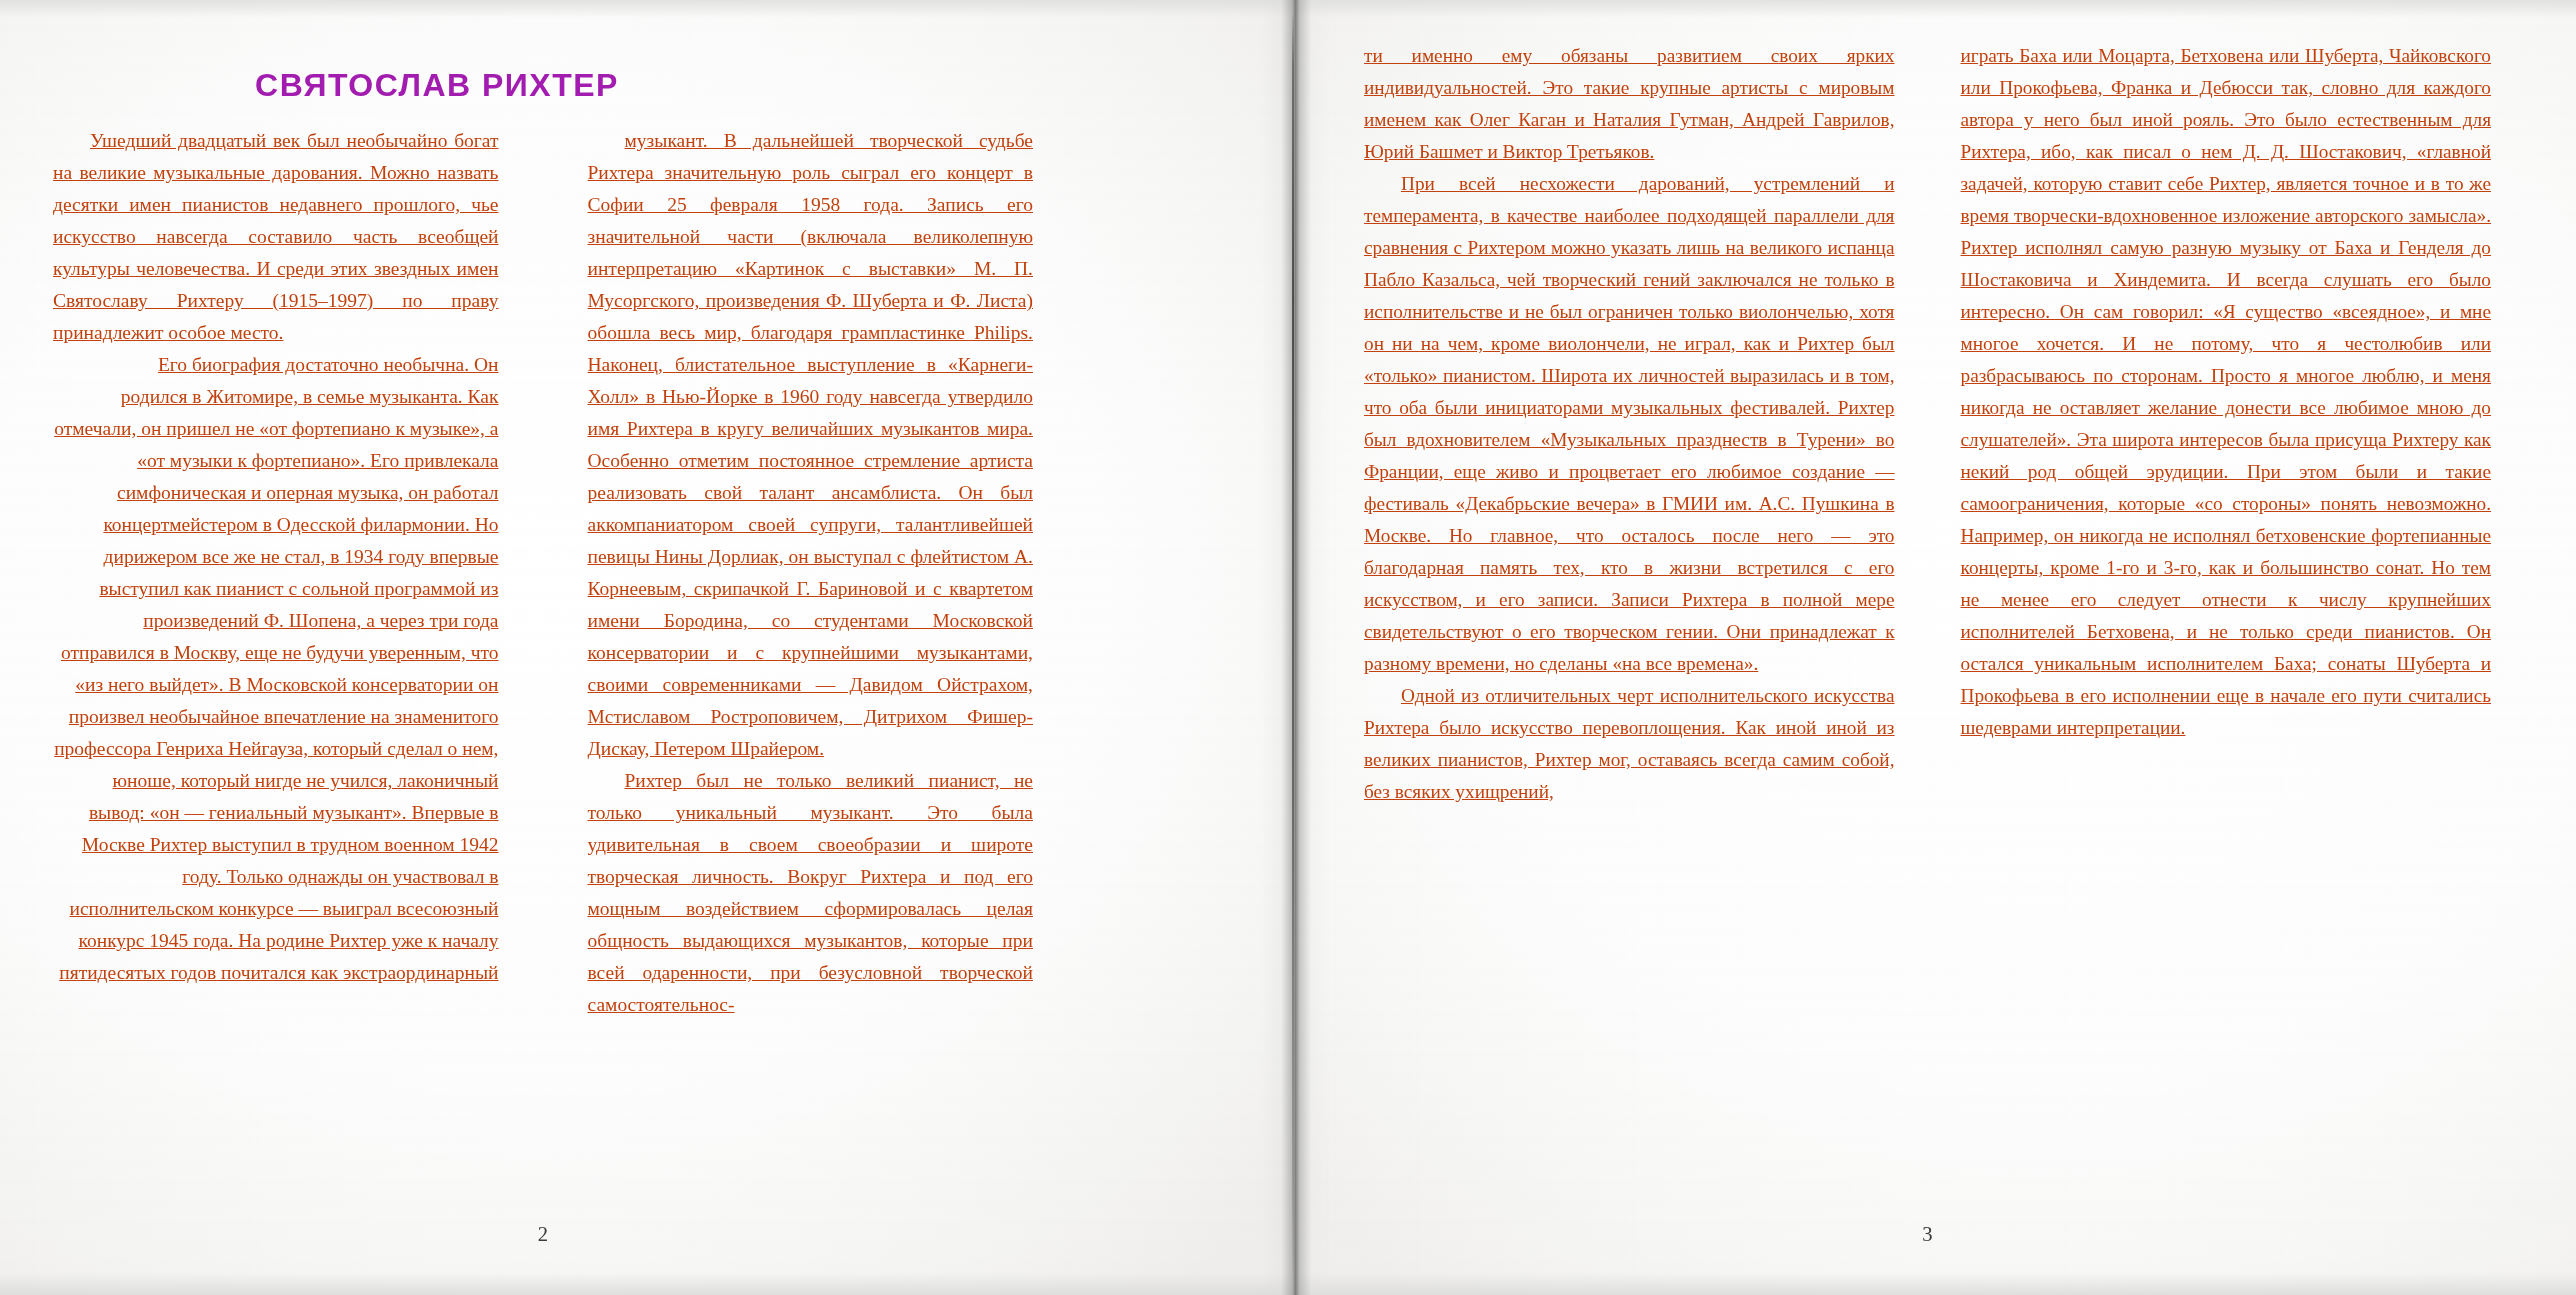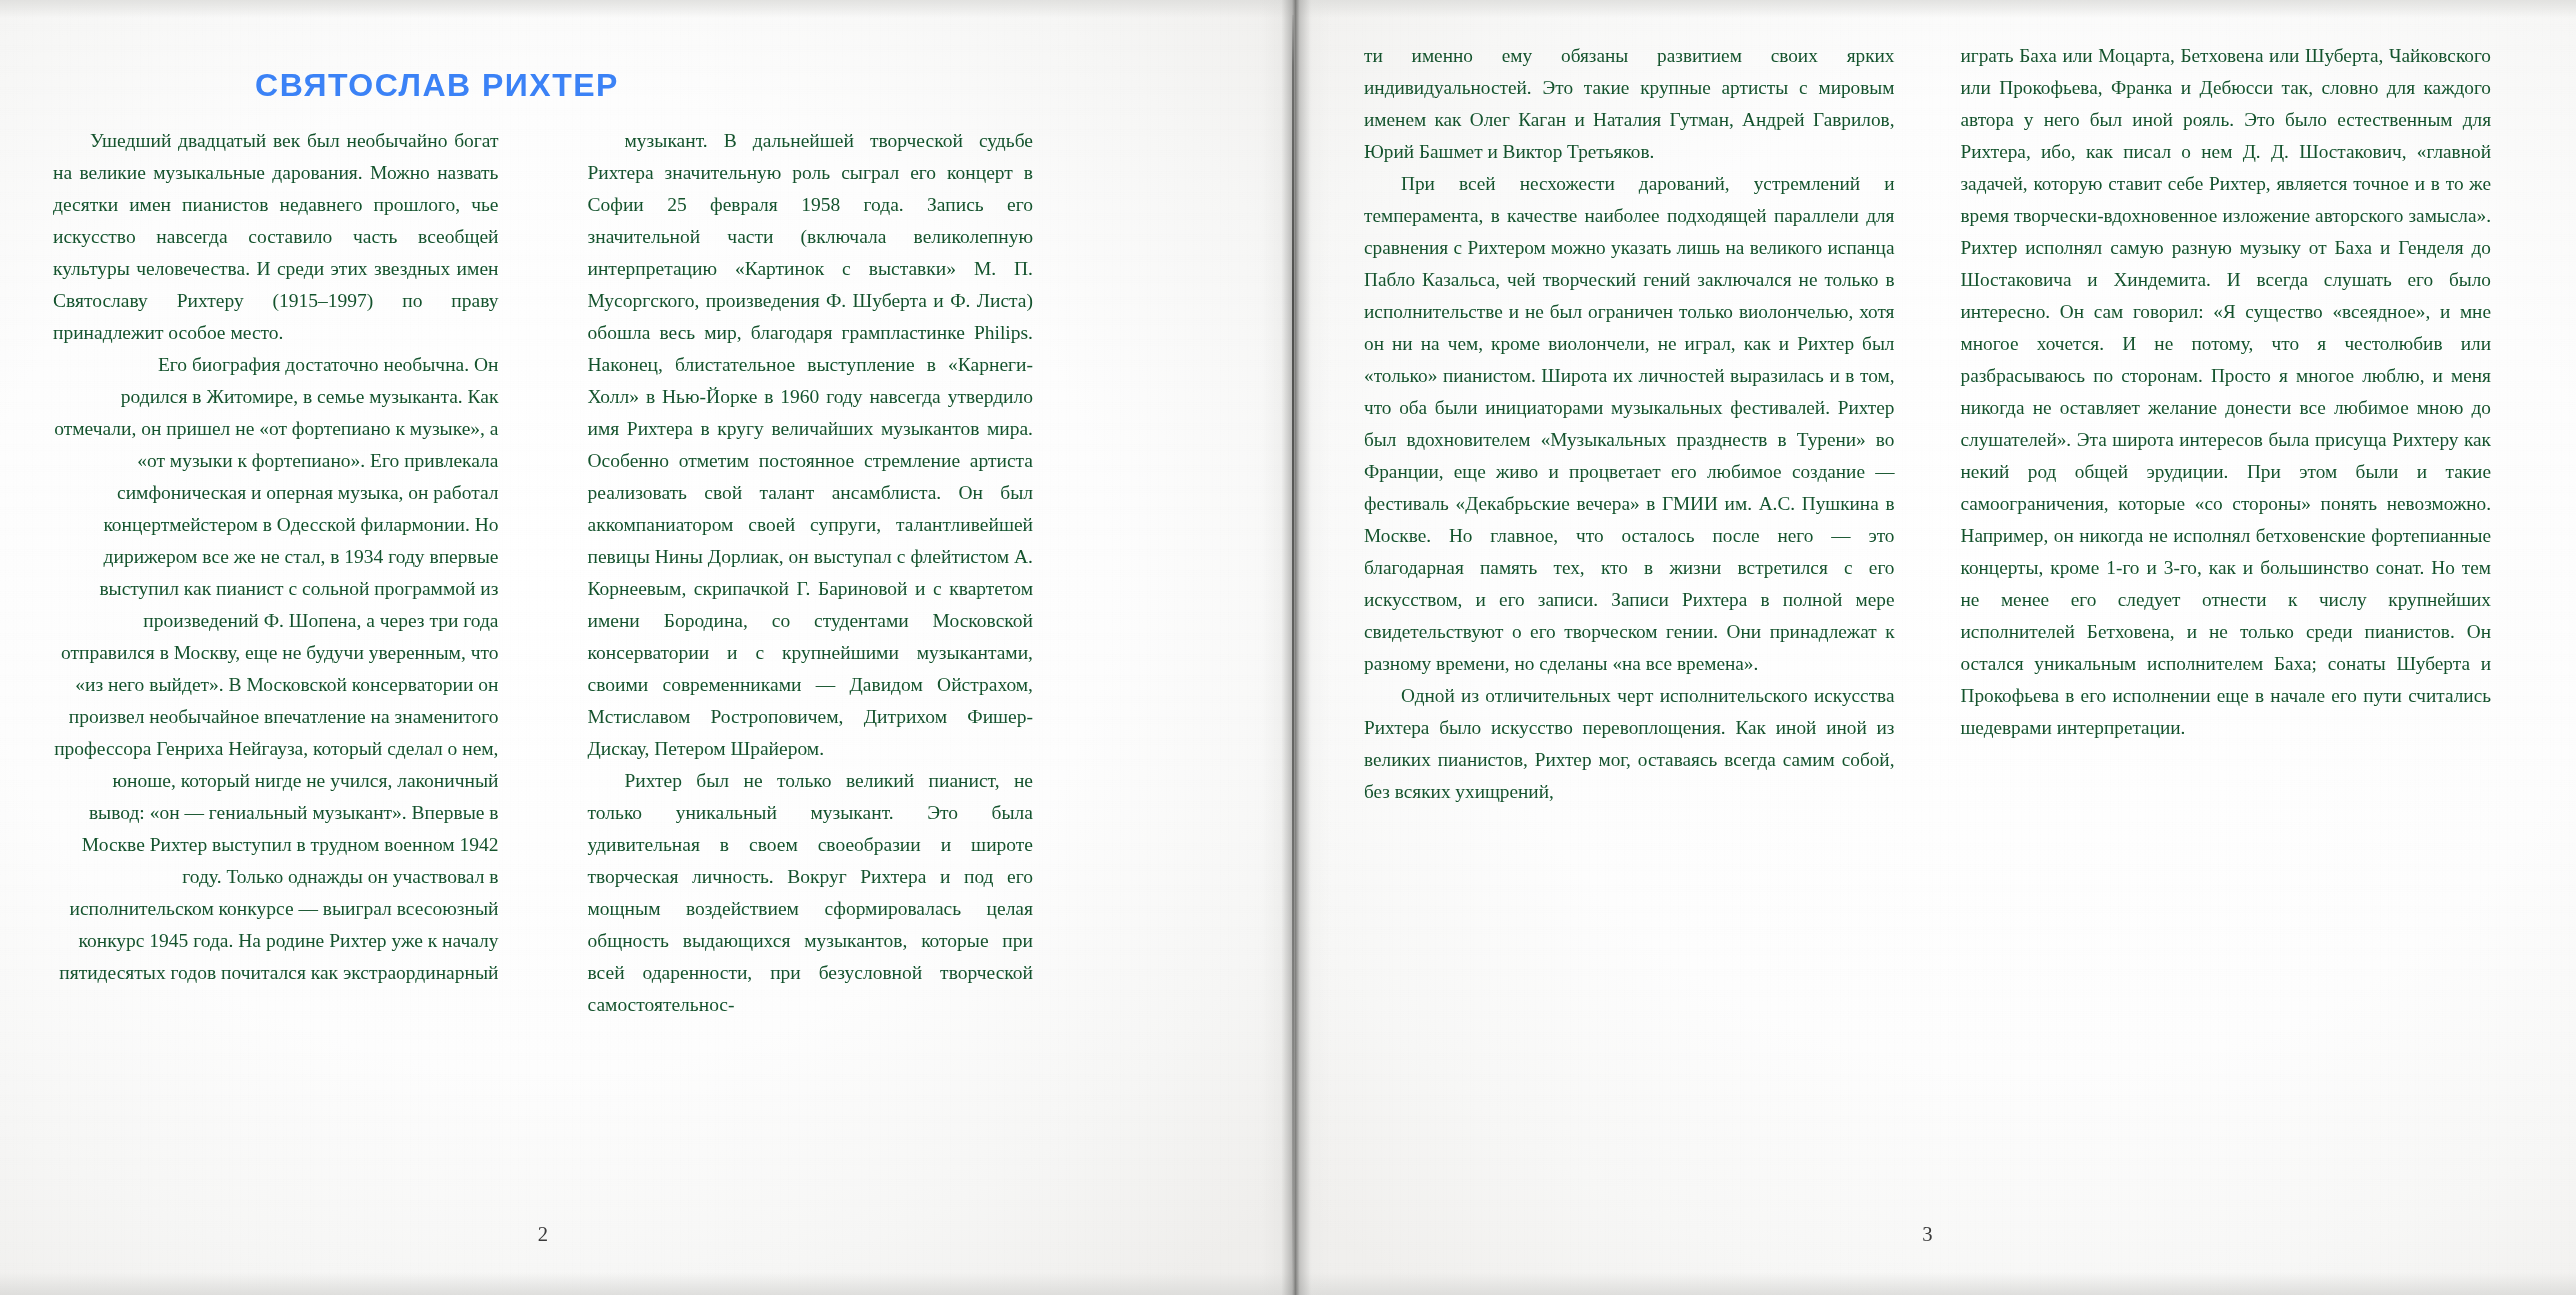--- a/index.html
+++ b/index.html
@@ -109,21 +109,21 @@
   .page-title {
     position: absolute;
     top: 67px;
     left: 0;
     width: 100%;
     text-align: center;
     font-family: "Liberation Sans", "DejaVu Sans", sans-serif;
     font-weight: 700;
     font-size: 32px;
     letter-spacing: 1.5px;
-    color: #3b82f6;
+    color: #a21caf;
   }
   
   #page-left .page-title { left: 53px; width: 768px; }
 
   .columns {
     position: absolute;
     display: flex;
   }
   #cols-left {
     top: 125px;
@@ -138,23 +138,24 @@
     width: 1127px;
     height: 1161px;
     gap: 66px;
   }
 
   .col {
     flex: 1 1 0;
     text-align: justify;
     text-justify: inter-word;
     hyphens: manual;
-    color: #14532d;
+    color: #c2410c;
     font-size: 19.5px;
     line-height: 32px;
+    text-decoration: underline;
   }
   #cols-left .col  { font-size: 19.5px; line-height: 32px; }
   #cols-right .col { font-size: 19.3px; line-height: 32px; }
 
   .col p {
     margin: 0;
     text-indent: 37px;
   }
   .col p.no-indent { text-indent: 0; }
   .col p:last-child { text-align: justify; }

